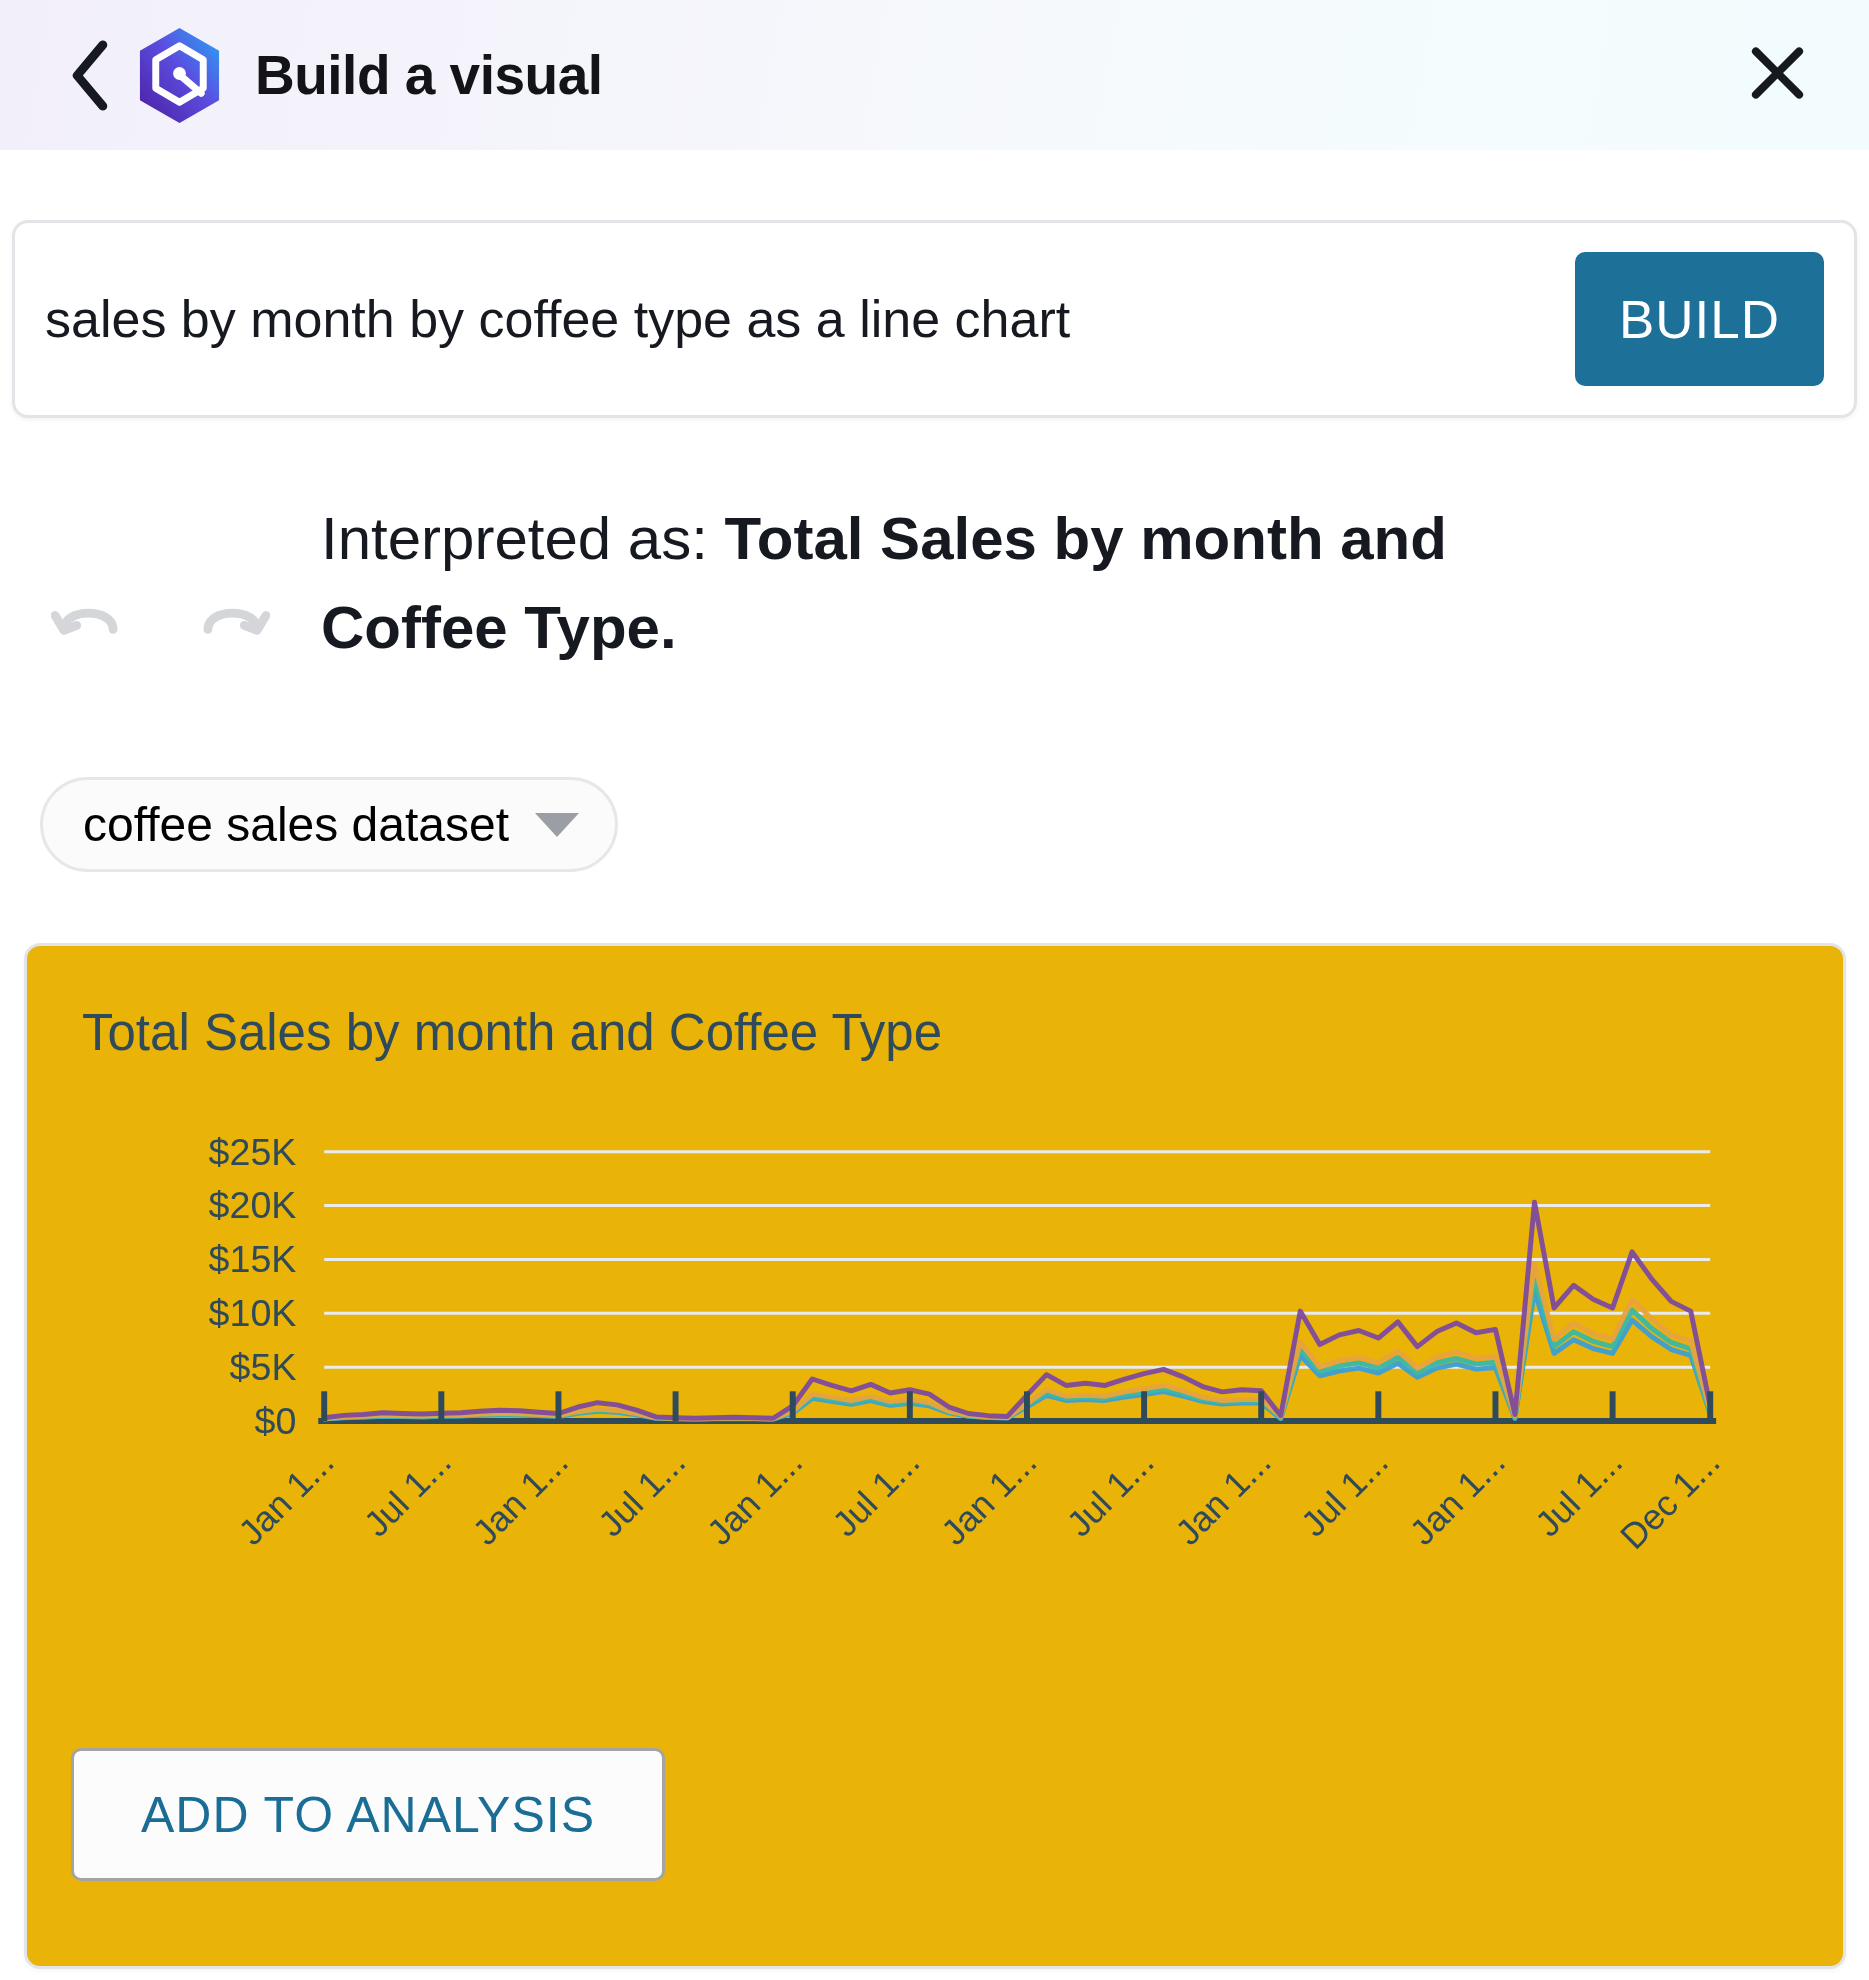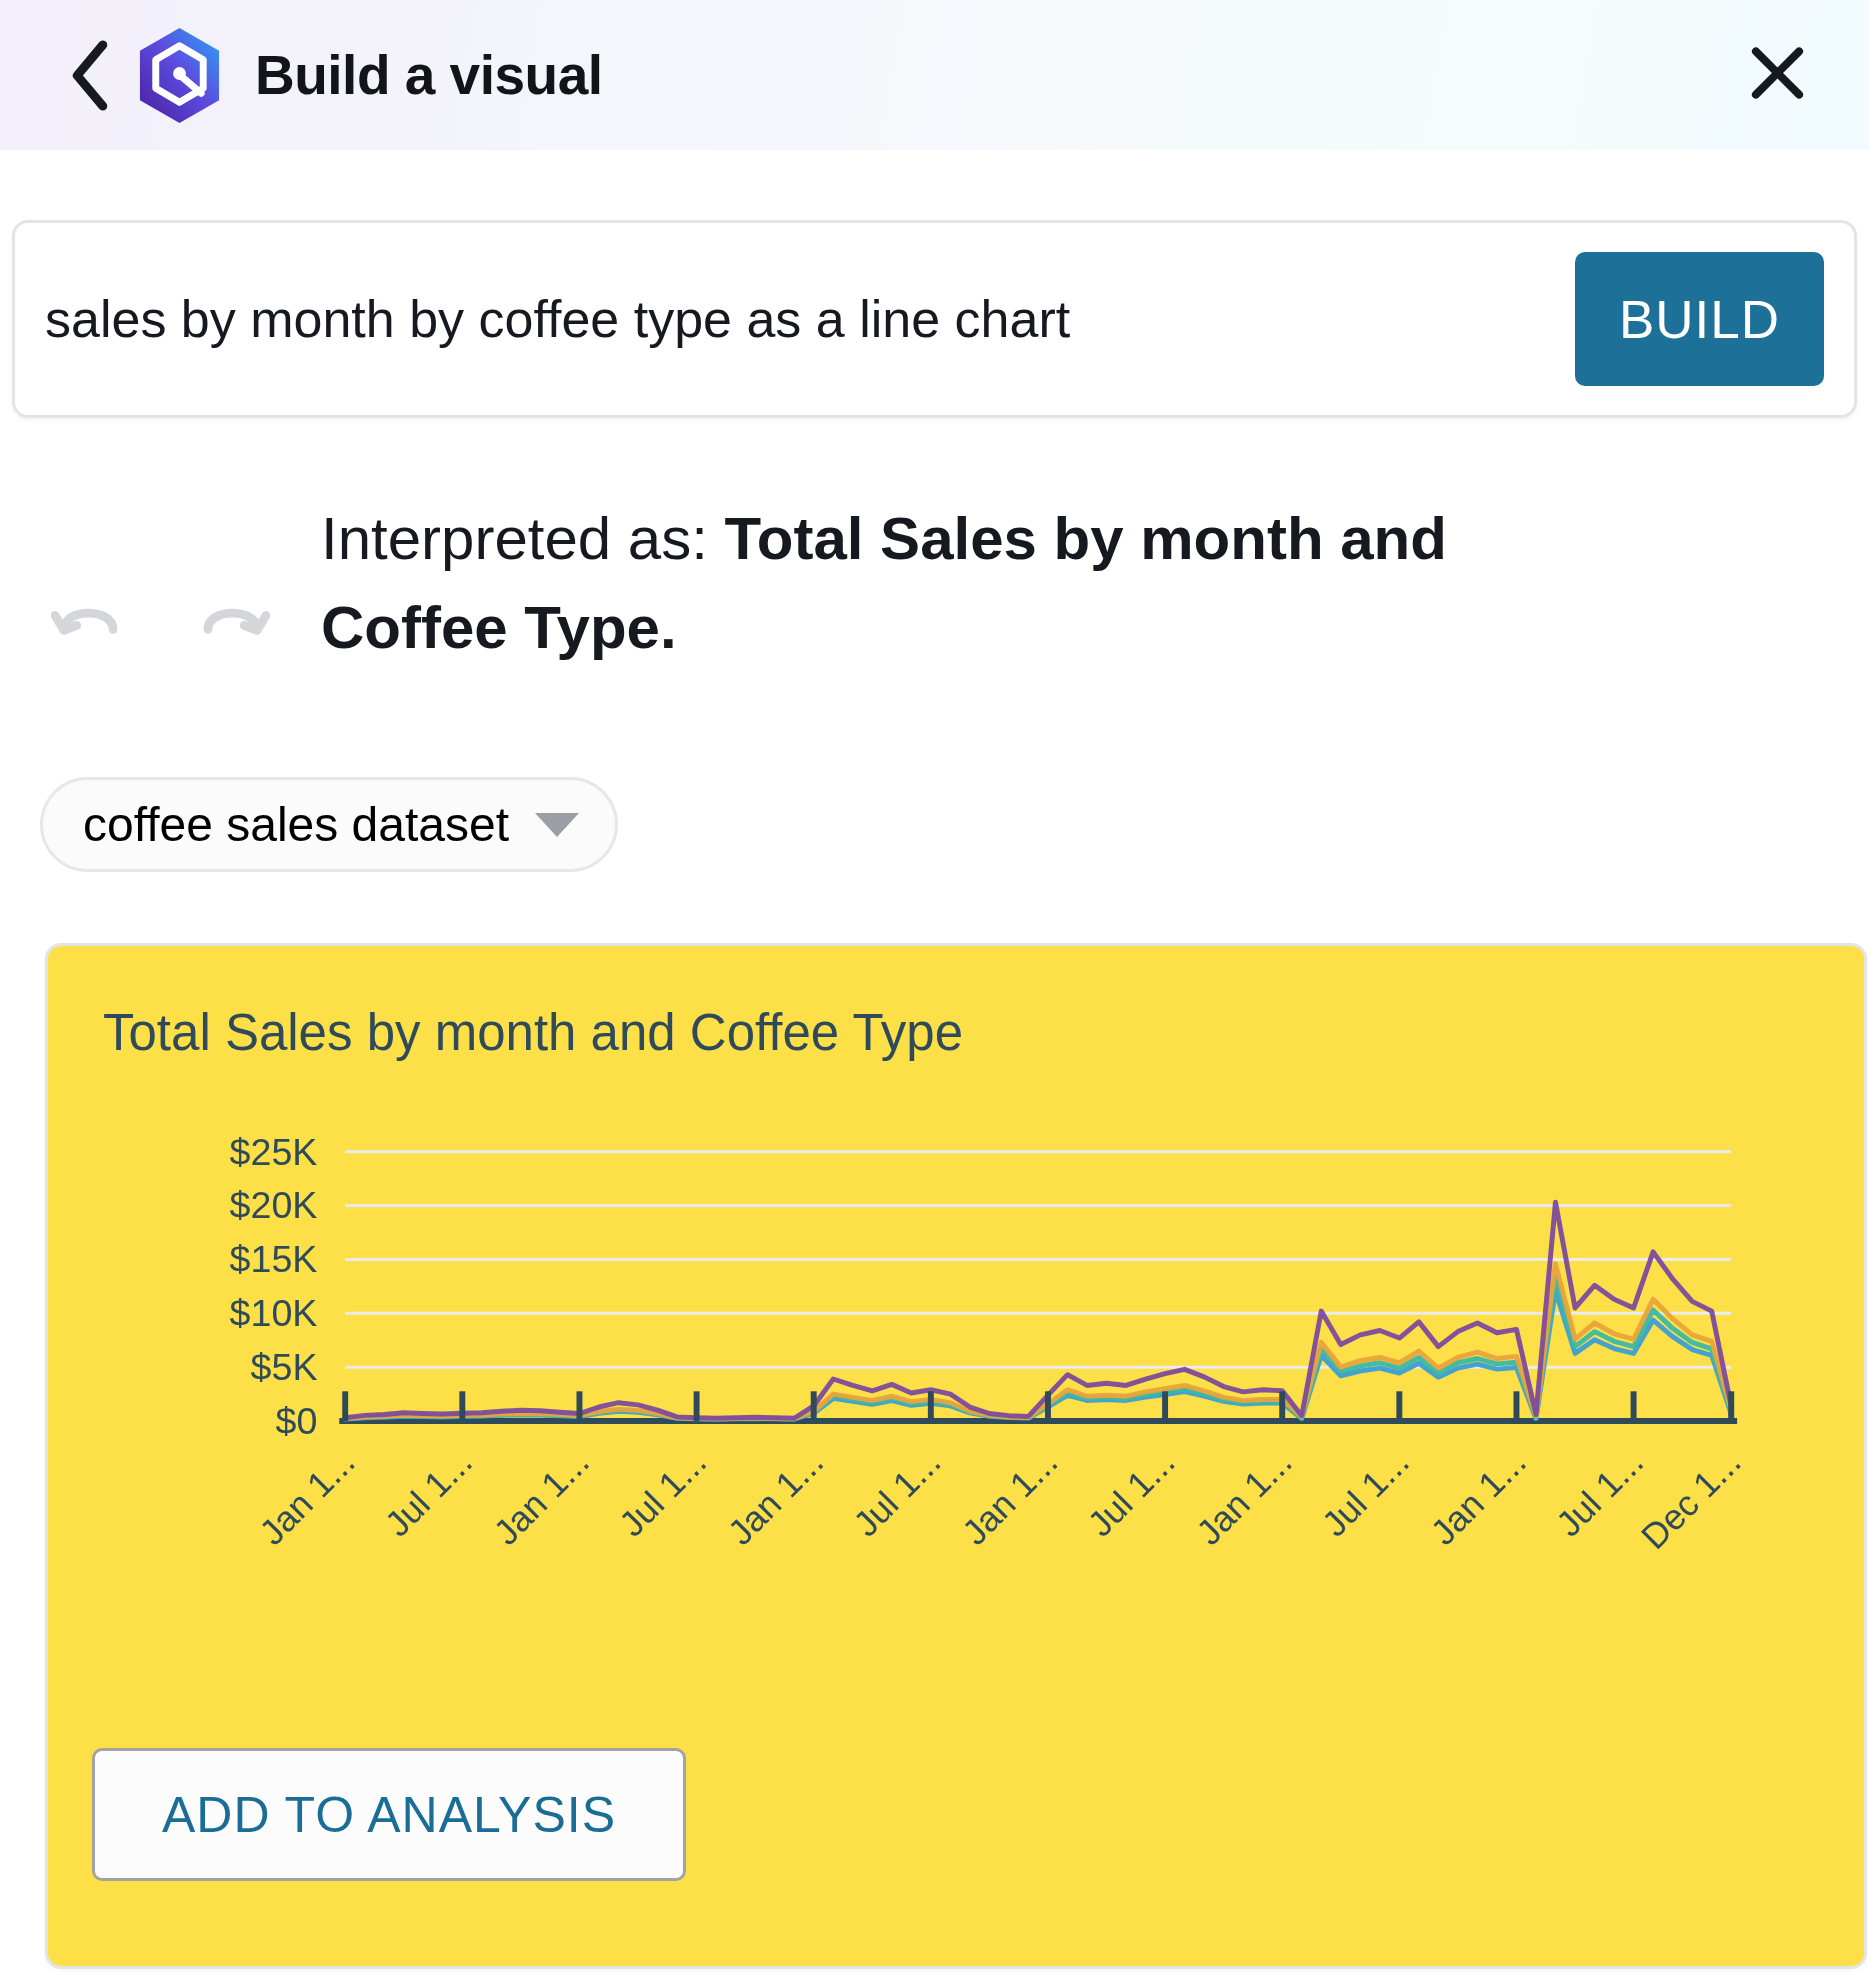--- a/index.html
+++ b/index.html
@@ -147,23 +147,22 @@
     border-top: 24px solid #9b9ea4;
   }
 
   
   .visual-card {
     position: absolute;
     left: 24px; top: 943px;
     width: 1822px; height: 1026px;
     border: 3px solid #e2e4e8;
     border-radius: 16px;
-    background: #fde047;
+    background: #eab308;
     box-shadow: 0 2px 5px rgba(0,0,0,0.04);
-    margin-left: 21px;
   }
   .visual-title {
     position: absolute;
     left: 55px; top: 57px;
     font-size: 51px;
     color: #2f4a5a;
     white-space: nowrap;
   }
   .chart-holder {
     position: absolute;

